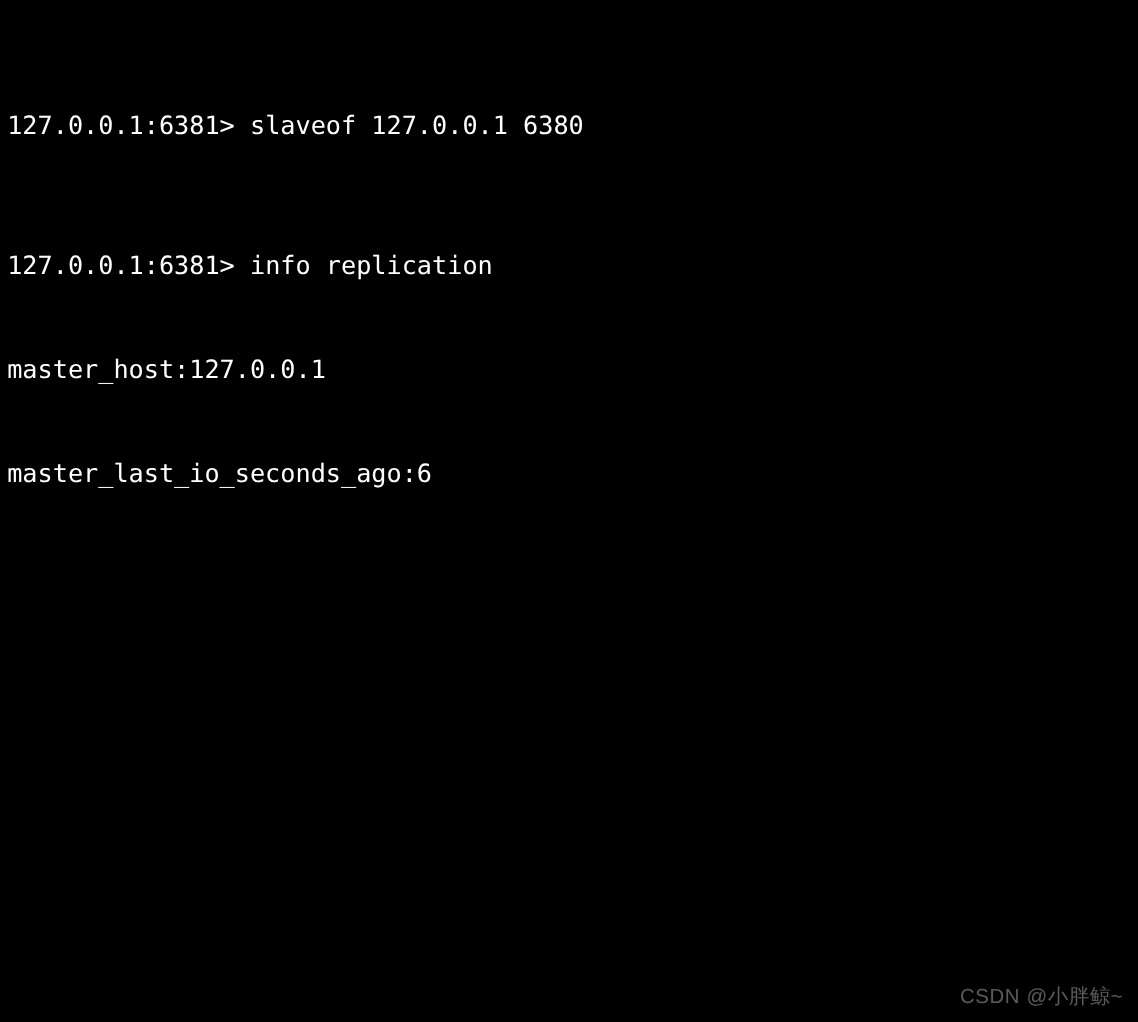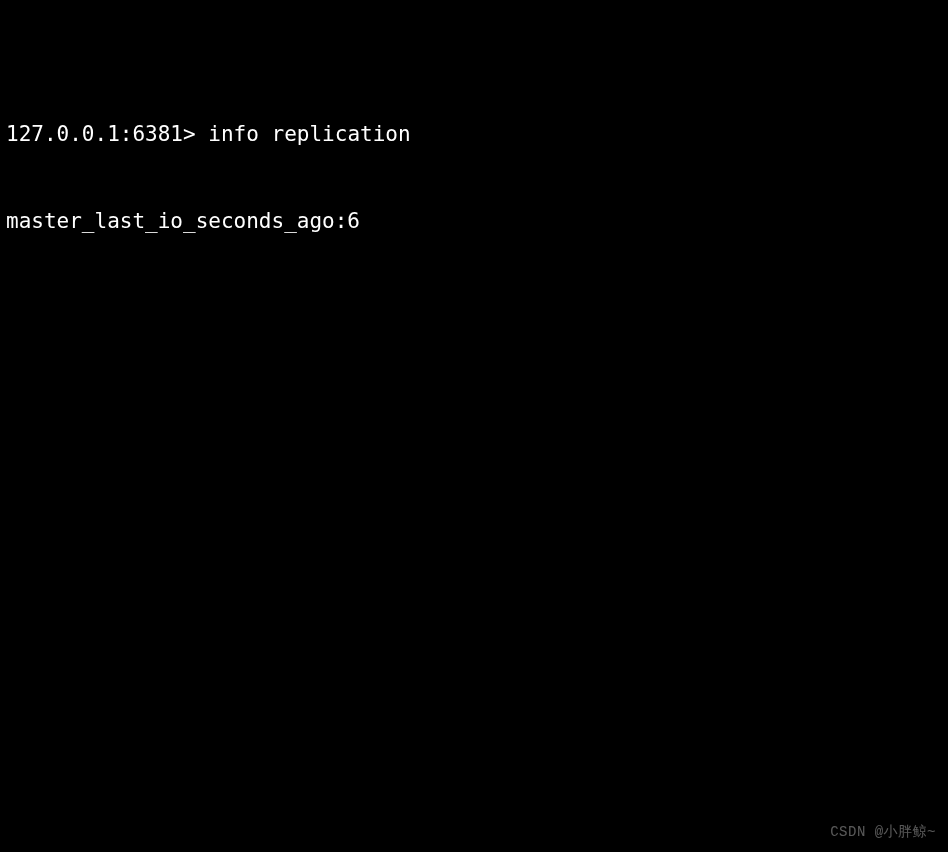--- a/index.html
+++ b/index.html
@@ -19,33 +19,35 @@
   .term {
     white-space: pre;
   }
   .line {
     display: block;
   }
   .watermark {
     position: absolute;
     right: 12px;
     bottom: 10px;
-    font-size: 14px;
-    font-family: Liberation Mono, monospace;
+    font-size: 17px;
+    font-family: Liberation Sans, sans-serif;
     color: rgba(255,255,255,0.35);
     letter-spacing: 0.5px;
   }
 </style>
 </head>
 <body>
 
 <div class="term">
 
+  <span class="line"><span>127.0.0.1:6381&gt;</span> <span>slaveof 127.0.0.1 6380</span></span>
 
   <span class="line"><span>127.0.0.1:6381&gt;</span> <span>info replication</span></span>
+  <span class="line">master_host:127.0.0.1</span>
   <span class="line">master_last_io_seconds_ago:6</span>
   
   
   
   
   
   
   
   
   

